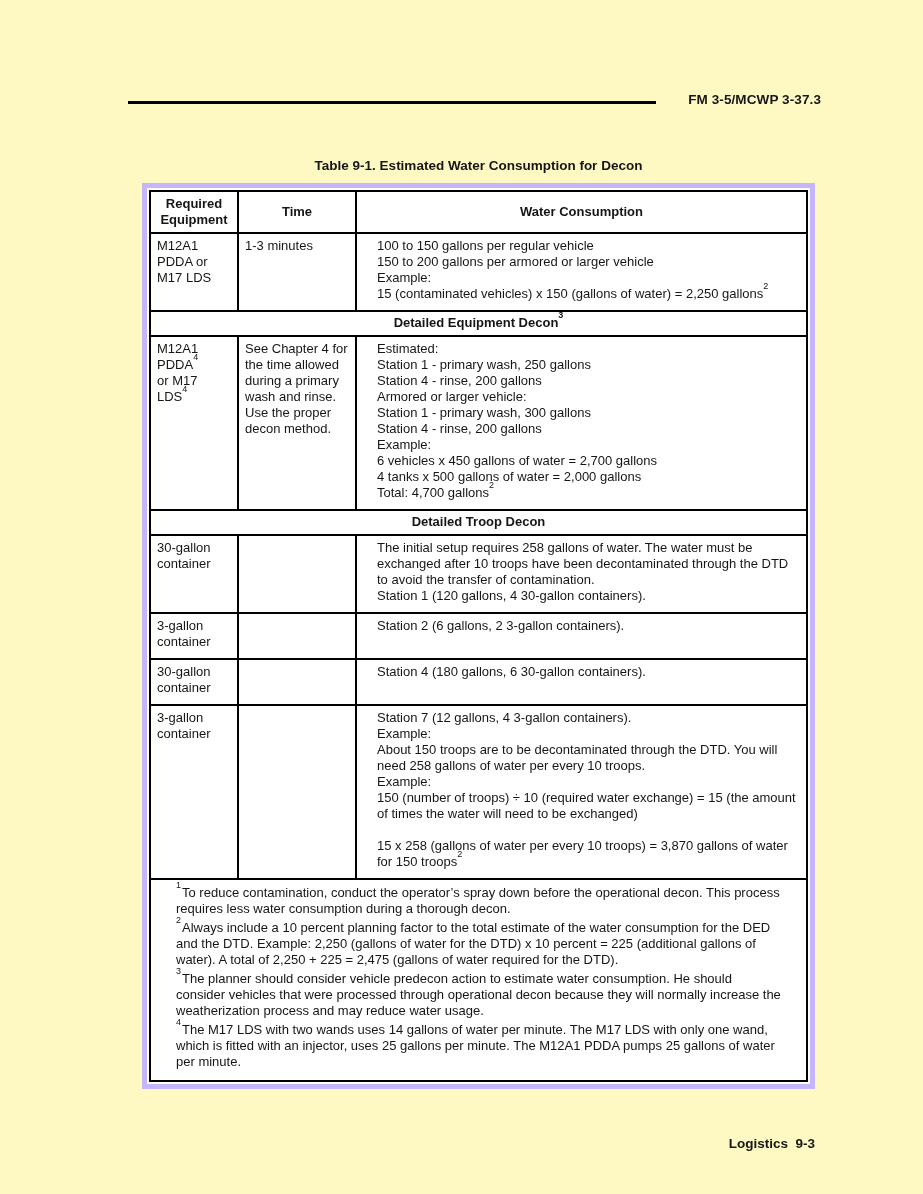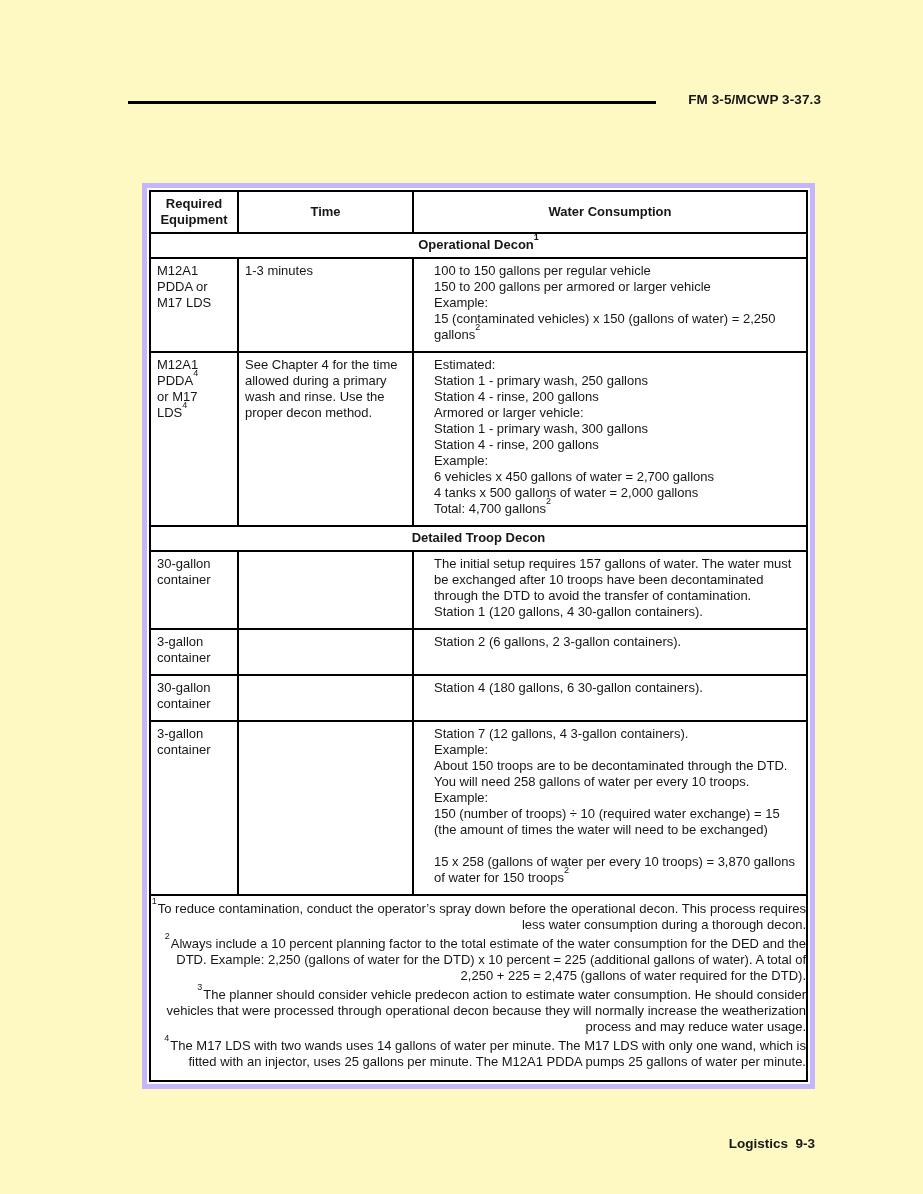--- a/index.html
+++ b/index.html
@@ -61,90 +61,91 @@
   }
   .decon-table th {
     font-weight: bold;
     text-align: center;
     vertical-align: middle;
     padding: 4px 4px;
     height: 40px;
     font-size: 13px;
   }
   .col-equip { width: 88px; }
-  .col-time  { width: 175px; border-radius: 13px; }
+  .col-time  { width: 118px; border-radius: 13px; }
   .section-cell {
     text-align: center;
     font-weight: bold;
     padding: 3px 4px 4px;
     border-top: 5px double #000;
   }
   .data-row td { padding: 4px 6px 8px; }
   .data-row td.td-consume { padding-left: 20px; }
   .cell-consume { min-height: 27px; }
   .line { min-height: 16px; }
   sup.sp {
     font-size: 9px;
     line-height: 0;
     position: relative;
     top: -4px;
   }
-  .footnote-cell { padding: 4px 0 7px; text-align: right; }
+  .footnote-cell { padding: 4px 25px 7px; }
   .footnote { margin: 1px 0 3px; }
   .footnote sup.sp { margin-right: 1px; }
   .page-footer {
     position: absolute;
     top: 1136px;
     right: 108px;
     font-weight: bold;
     font-size: 13.5px;
     white-space: pre;
   }
 </style>
 </head>
 <body>
 
 <div class="page">
 
   <div class="header-rule"></div>
   <div class="doc-ref">FM 3-5/MCWP 3-37.3</div>
 
+  <div class="table-title">Table 9-1. Estimated Water Consumption for Decon</div>
 
   <div class="table-wrap">
     <table class="decon-table">
       <thead>
         <tr>
           <th class="col-equip">Required Equipment</th>
           <th class="col-time">Time</th>
           <th class="col-consume">Water Consumption</th>
         </tr>
       </thead>
       <tbody>
-          <tr class="section-row">
-            <td class="section-cell" colspan="3">Operational Decon<sup class="sp">1</sup></td>
-          </tr>
           <tr class="data-row">
             <td class="td-equip">
               <div class="cell">
                 <div class="line">M12A1</div>
                 <div class="line">PDDA or</div>
                 <div class="line">M17 LDS</div>
               </div>
             </td>
             <td class="td-time">
               <div class="cell">1-3 minutes</div>
             </td>
             <td class="td-consume">
               <div class="cell cell-consume">
                 <div class="line">100 to 150 gallons per regular vehicle</div>
                 <div class="line">150 to 200 gallons per armored or larger vehicle</div>
                 <div class="line">Example:</div>
                 <div class="line">15 (contaminated vehicles) x 150 (gallons of water) = 2,250 gallons<sup class="sp">2</sup></div>
               </div>
             </td>
+          </tr>
+          <tr class="section-row">
+            <td class="section-cell" colspan="3">Detailed Equipment Decon<sup class="sp">3</sup></td>
           </tr>
           <tr class="data-row">
             <td class="td-equip">
               <div class="cell">
                 <div class="line">M12A1</div>
                 <div class="line">PDDA<sup class="sp">4</sup></div>
                 <div class="line">or M17</div>
                 <div class="line">LDS<sup class="sp">4</sup></div>
               </div>
             </td>
@@ -174,21 +175,21 @@
               <div class="cell">
                 <div class="line">30-gallon</div>
                 <div class="line">container</div>
               </div>
             </td>
             <td class="td-time">
               <div class="cell">&nbsp;</div>
             </td>
             <td class="td-consume">
               <div class="cell cell-consume">
-                <div class="line">The initial setup requires 157 gallons of water.  The water must be exchanged after 10 troops have been decontaminated through the DTD to avoid the transfer of contamination.</div>
+                <div class="line">The initial setup requires 258 gallons of water.  The water must be exchanged after 10 troops have been decontaminated through the DTD to avoid the transfer of contamination.</div>
                 <div class="line">Station 1 (120 gallons, 4 30-gallon containers).</div>
               </div>
             </td>
           </tr>
           <tr class="data-row">
             <td class="td-equip">
               <div class="cell">
                 <div class="line">3-gallon</div>
                 <div class="line">container</div>
               </div>

